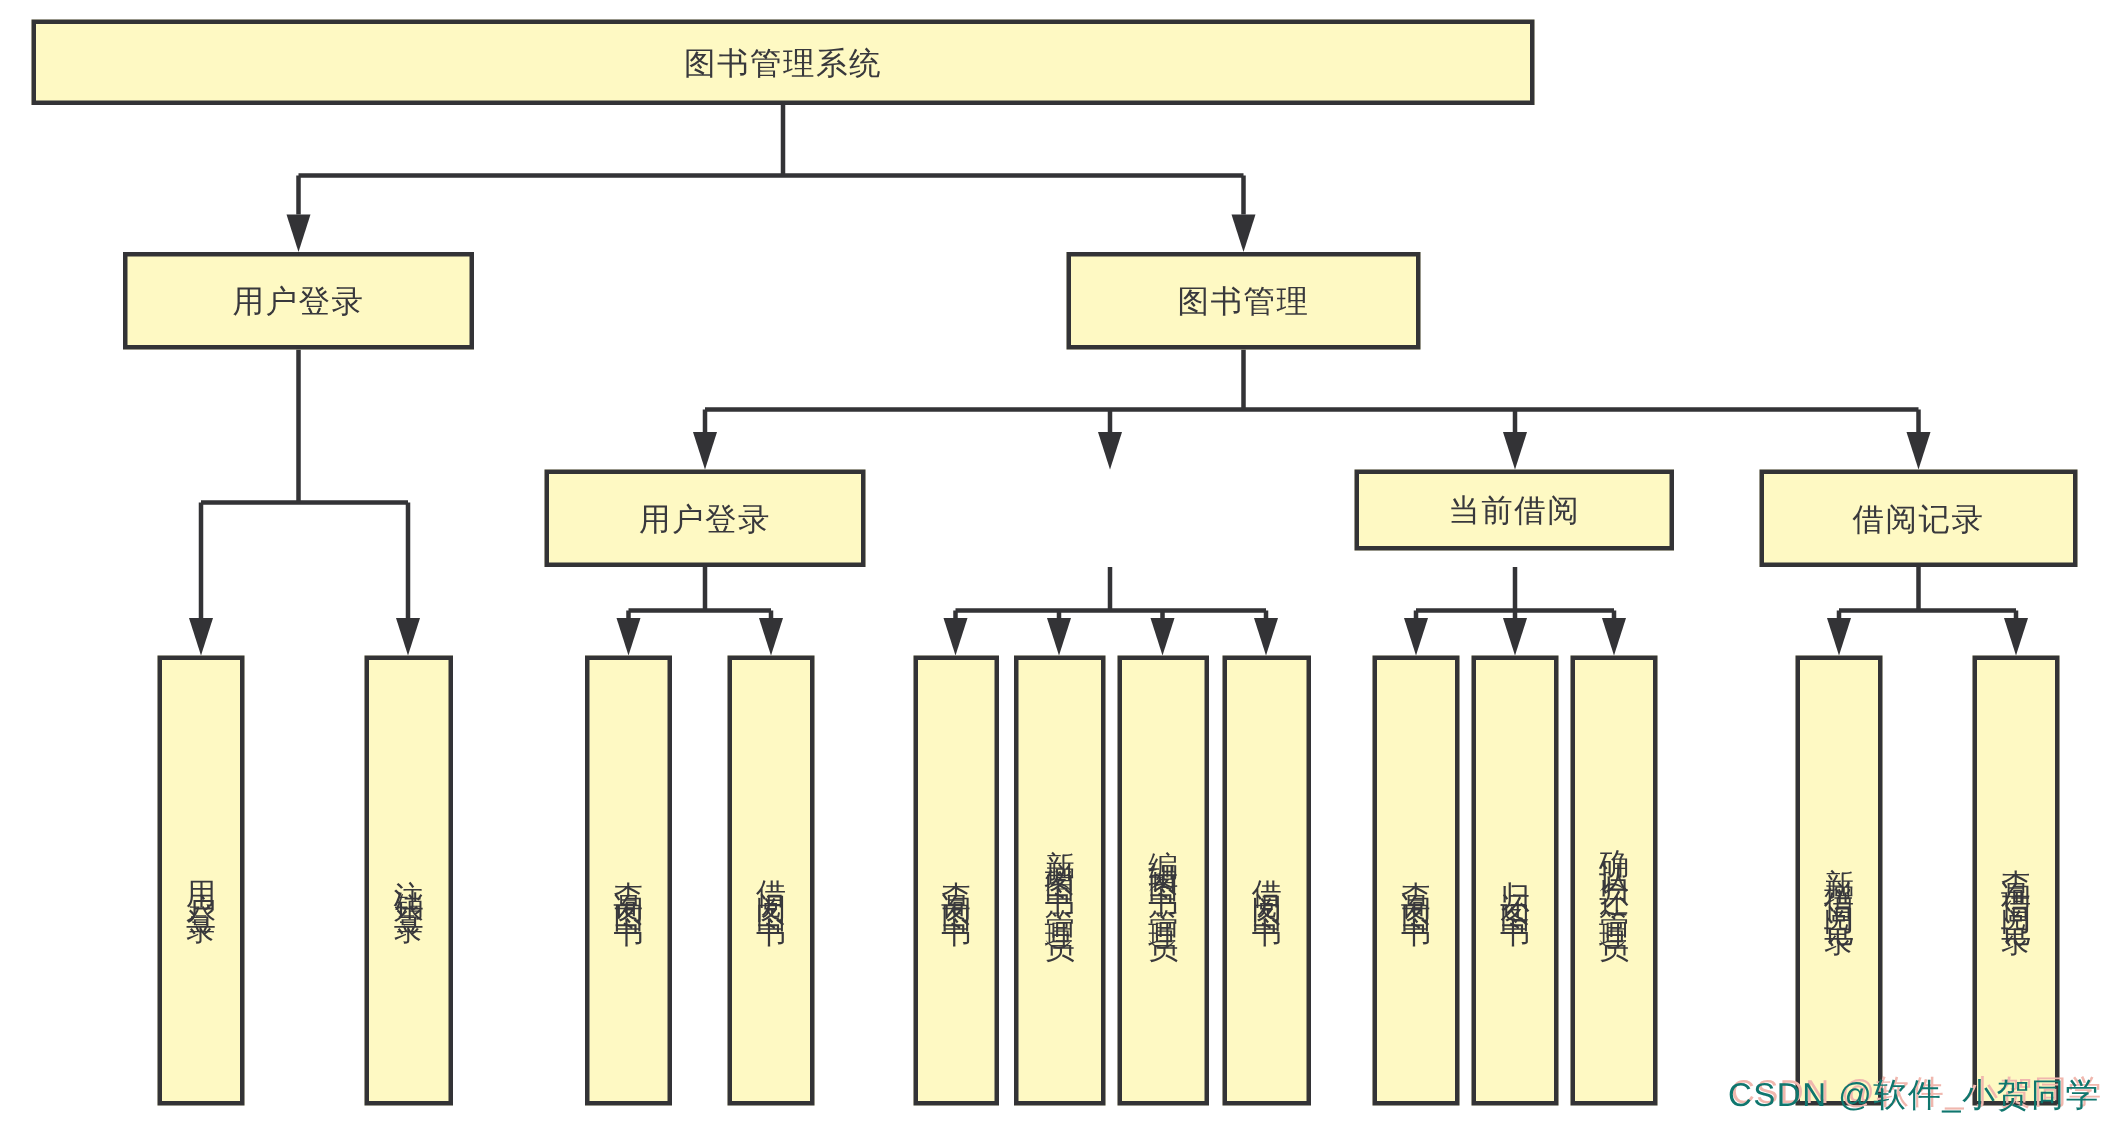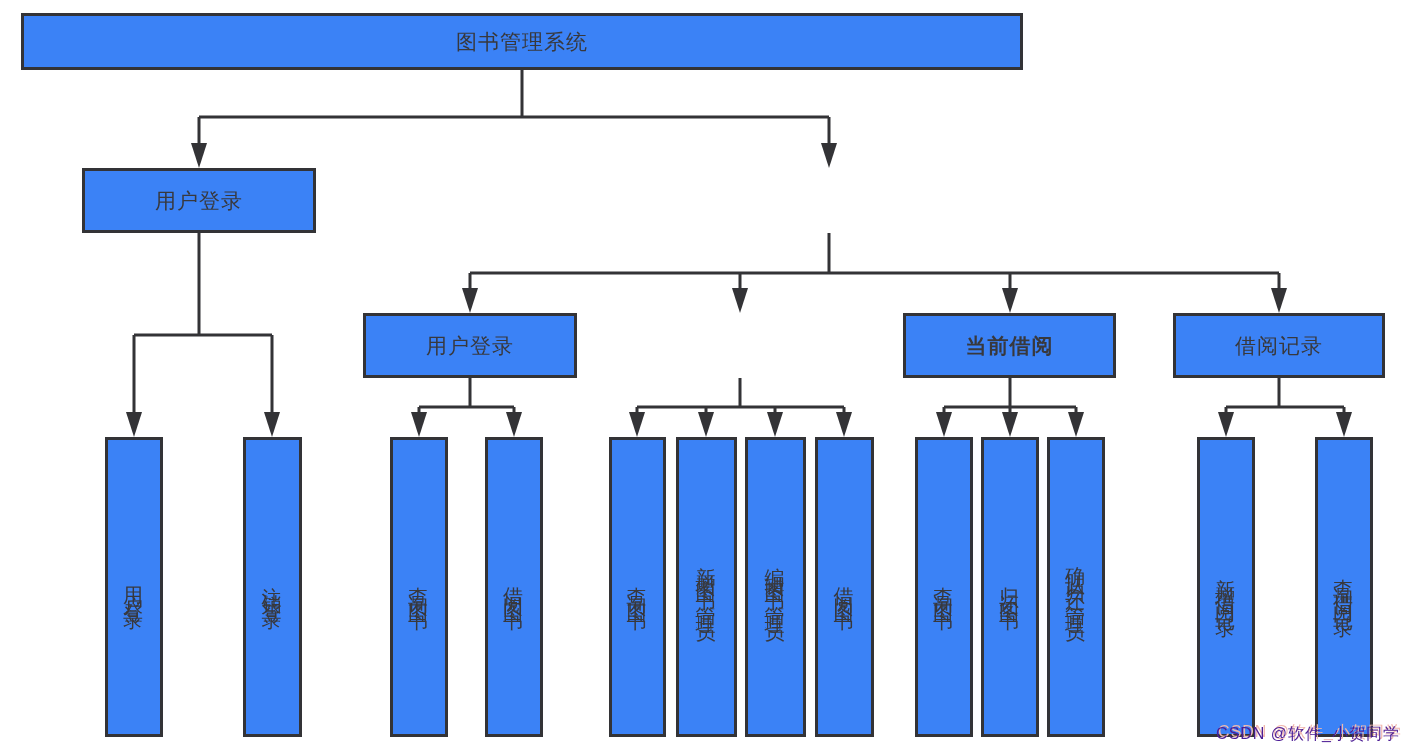--- a/index.html
+++ b/index.html
@@ -13,21 +13,21 @@
     position: relative;
     width: 1405px;
     height: 747px;
     background: #ffffff;
     overflow: hidden;
   }
   .box {
     position: absolute;
     box-sizing: border-box;
     border: 3px solid #333336;
-    background: #3b82f6;
+    background: #fef9c3;
     display: flex;
     align-items: center;
     justify-content: center;
     color: #38383c;
   }
   .hbox {
     font-size: 21px;
     letter-spacing: 1px;
     white-space: nowrap;
   }
@@ -51,23 +51,23 @@
     fill: none;
   }
   #connector-layer polygon {
     fill: #333336;
     stroke: none;
   }
   .watermark {
     position: absolute;
     right: 5px;
     bottom: 2px;
-    font-size: 16px;
+    font-size: 22px;
     letter-spacing: 1px;
-    color: #4c1d95;
+    color: #0f766e;
     text-shadow: 2px -2px 0 #f0b7ae;
     white-space: nowrap;
   }
 </style>
 </head>
 <body>
 
 <div id="stage">
 
   <svg id="connector-layer" width="1405" height="747" viewBox="0 0 1405 747">
@@ -109,23 +109,24 @@
     <g>
       <path d="M1279 378 V408.5 M1226 407 H1344 M1226 407 V413 M1344 407 V413"></path>
       <polygon points="1218,412 1234,412 1226,437"></polygon>
       <polygon points="1336,412 1352,412 1344,437"></polygon>
     </g>
   </svg>
 
   <div class="box hbox" style="left:21px; top:13px; width:1002px; height:57px;">图书管理系统</div>
 
   <div class="box hbox" style="left:82px; top:168px; width:234px; height:65px;">用户登录</div>
+  <div class="box hbox" style="left:711px; top:168px; width:236px; height:65px;">图书管理</div>
 
   <div class="box hbox" style="left:363px; top:313px; width:214px; height:65px;">用户登录</div>
-  <div class="box hbox" style="left:903px; top:313px; width:213px; height:65px;font-weight:bold;">当前借阅</div>
+  <div class="box hbox" style="left:903px; top:313px; width:213px; height:54px;">当前借阅</div>
   <div class="box hbox" style="left:1173px; top:313px; width:212px; height:65px;">借阅记录</div>
 
   <div class="box leaf" style="left:105px; top:437px; width:58px; height:300px;">
     <span>用户登录</span>
   </div>
   <div class="box leaf" style="left:243px; top:437px; width:59px; height:300px;">
     <span>注销登录</span>
   </div>
 
   <div class="box leaf" style="left:390px; top:437px; width:58px; height:300px;">

